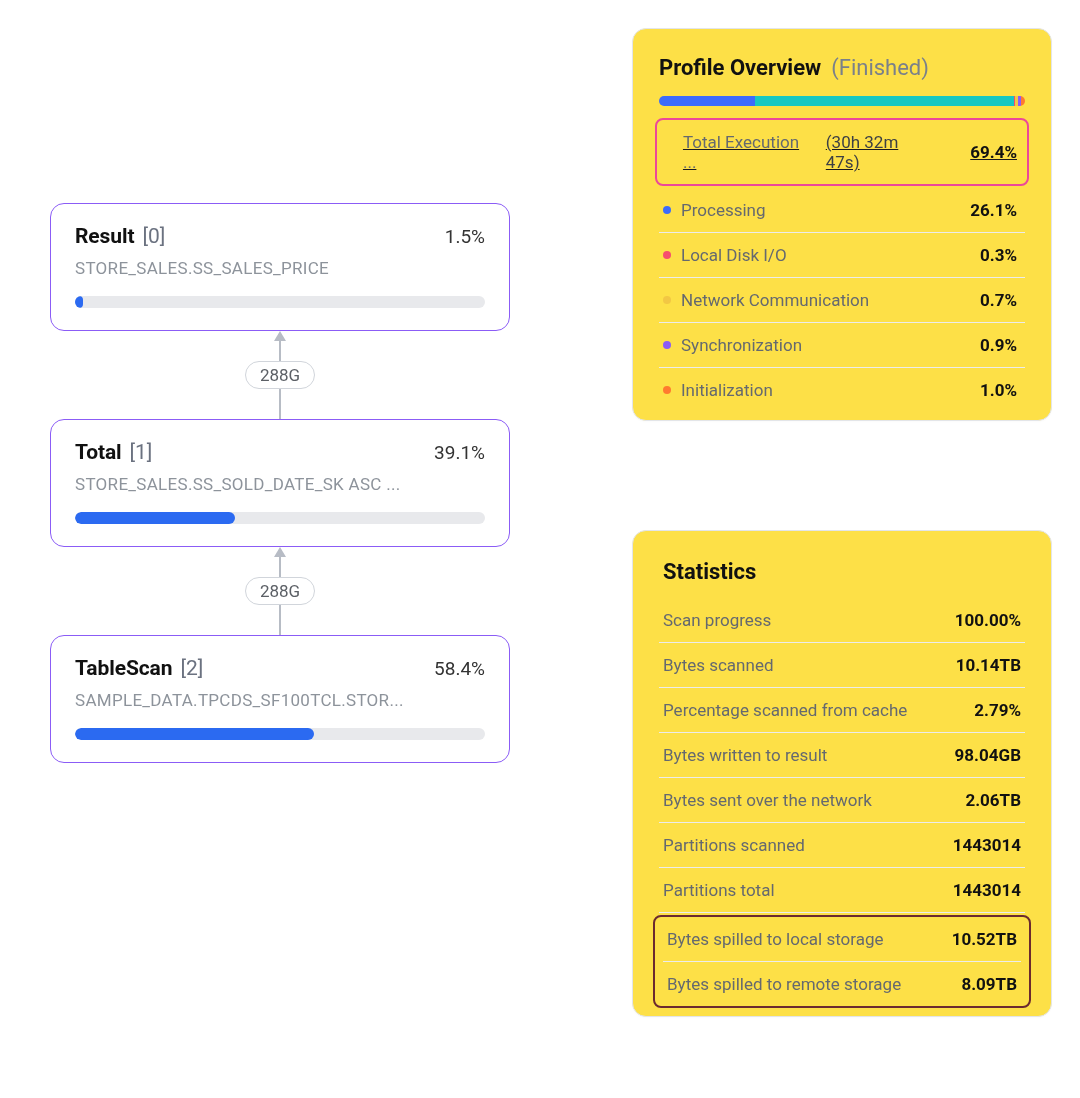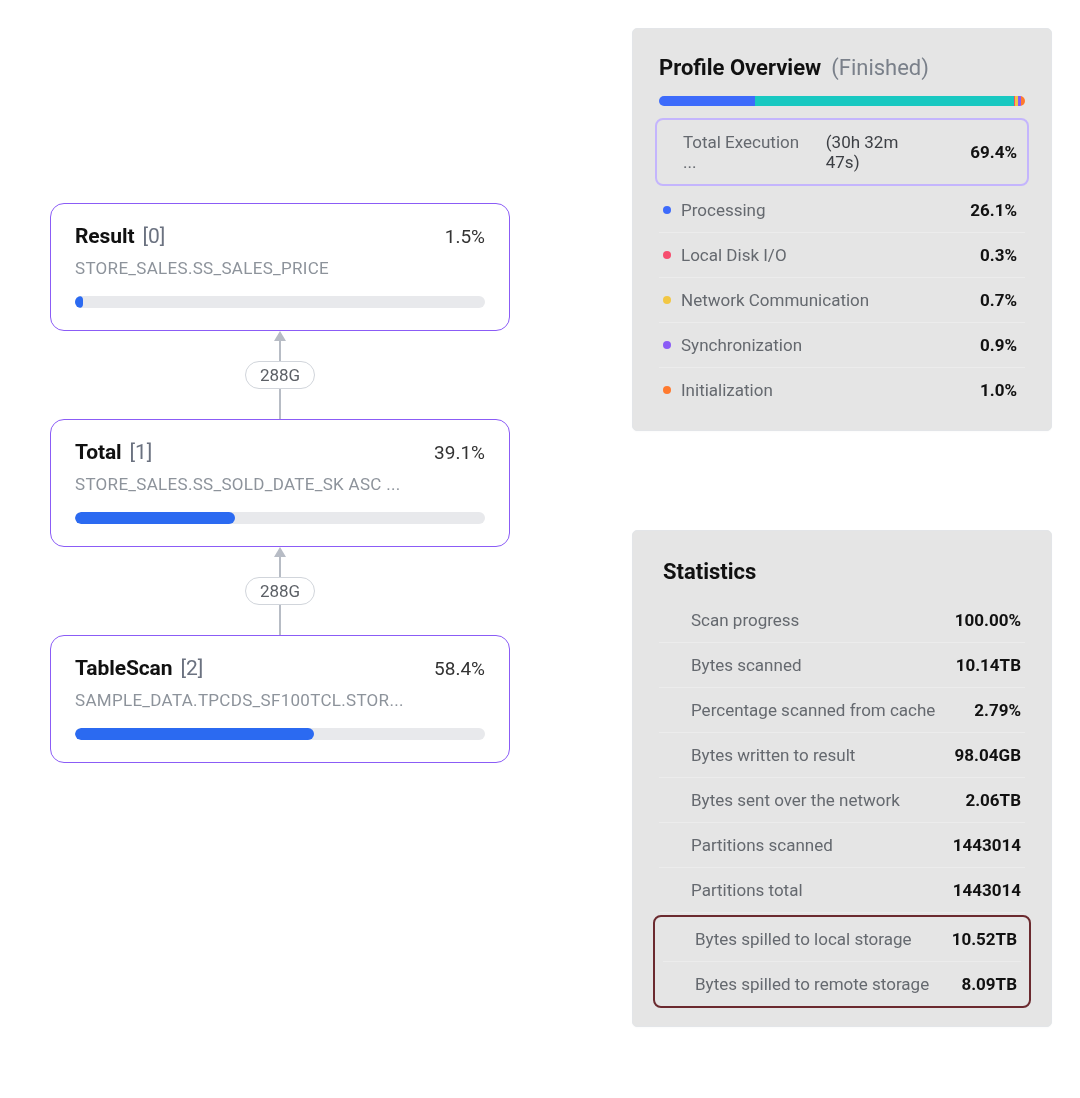--- a/index.html
+++ b/index.html
@@ -53,24 +53,24 @@
     padding: 3px 14px;
     font-size: 17px;
     color:#5c6066;
     z-index:2;
   }
 
   
   .card {
     position:absolute;
     border:1px solid #e3e5e8;
-    border-radius:5px;
-    background:#e5e5e5;
+    border-radius:14px;
+    background:#fde047;
     box-shadow: 0 1px 2px rgba(0,0,0,0.02);
-    padding: 26px 26px 18px 26px;
+    padding: 26px 26px 8px 26px;
   }
 
   
   .card.profile { right:28px; top:28px; width:420px; }
   .profile-title { font-size:22px; font-weight:700; color:#111; display:inline;}
   .profile-status { font-size:22px; font-weight:400; color:#7a808a; margin-left:6px; }
   .stack-bar {
     height:10px; border-radius:5px; overflow:hidden; display:flex; margin:16px 0 12px 0;
   }
   .stack-bar > span { display:block; height:100%; }
@@ -80,43 +80,43 @@
     padding:12px 8px 12px 4px;
     border-bottom:1px solid #ececec;
     font-size:17px;
   }
   .prow:last-child { border-bottom:none; }
   .dot { width:8px; height:8px; border-radius:50%; flex:0 0 auto; }
   .plabel { color:#65696f; flex:1 1 auto; }
   .pdur { color:#3c3f44; margin-right:8px;}
   .ppct { font-weight:700; color:#111; width:64px; text-align:right;}
   .hl {
-    border:2px solid #c4b5fd;
+    border:2px solid #ec4899;
     border-radius:8px;
     margin:2px -4px;
-    padding-left:8px; padding-right:10px;
+    padding-left:8px; padding-right:10px;text-decoration:underline;
   }
   .hl2 { 
     border:2px solid #6b2a2f;
     border-radius:8px;
     padding:0 8px;
     margin: 2px -6px 0 -6px;
   }
 
   
   .card.stats { right:28px; top:530px; width:420px; }
   .stats-title { font-size:22px; font-weight:700; color:#111; margin:2px 0 14px 4px; }
   .srow {
     display:flex; justify-content:space-between; align-items:center;
     padding:12px 4px;
     border-bottom:1px solid #ececec;
     font-size:17px;
   }
   .srow:last-child { border-bottom:none; }
-  .slabel { color:#65696f;margin-left:28px; }
+  .slabel { color:#65696f; }
   .sval { font-weight:700; color:#111; }
 </style>
 </head>
 <body>
 
 <div class="canvas">
 
   <div class="graph">
 
     <div class="op-node">

